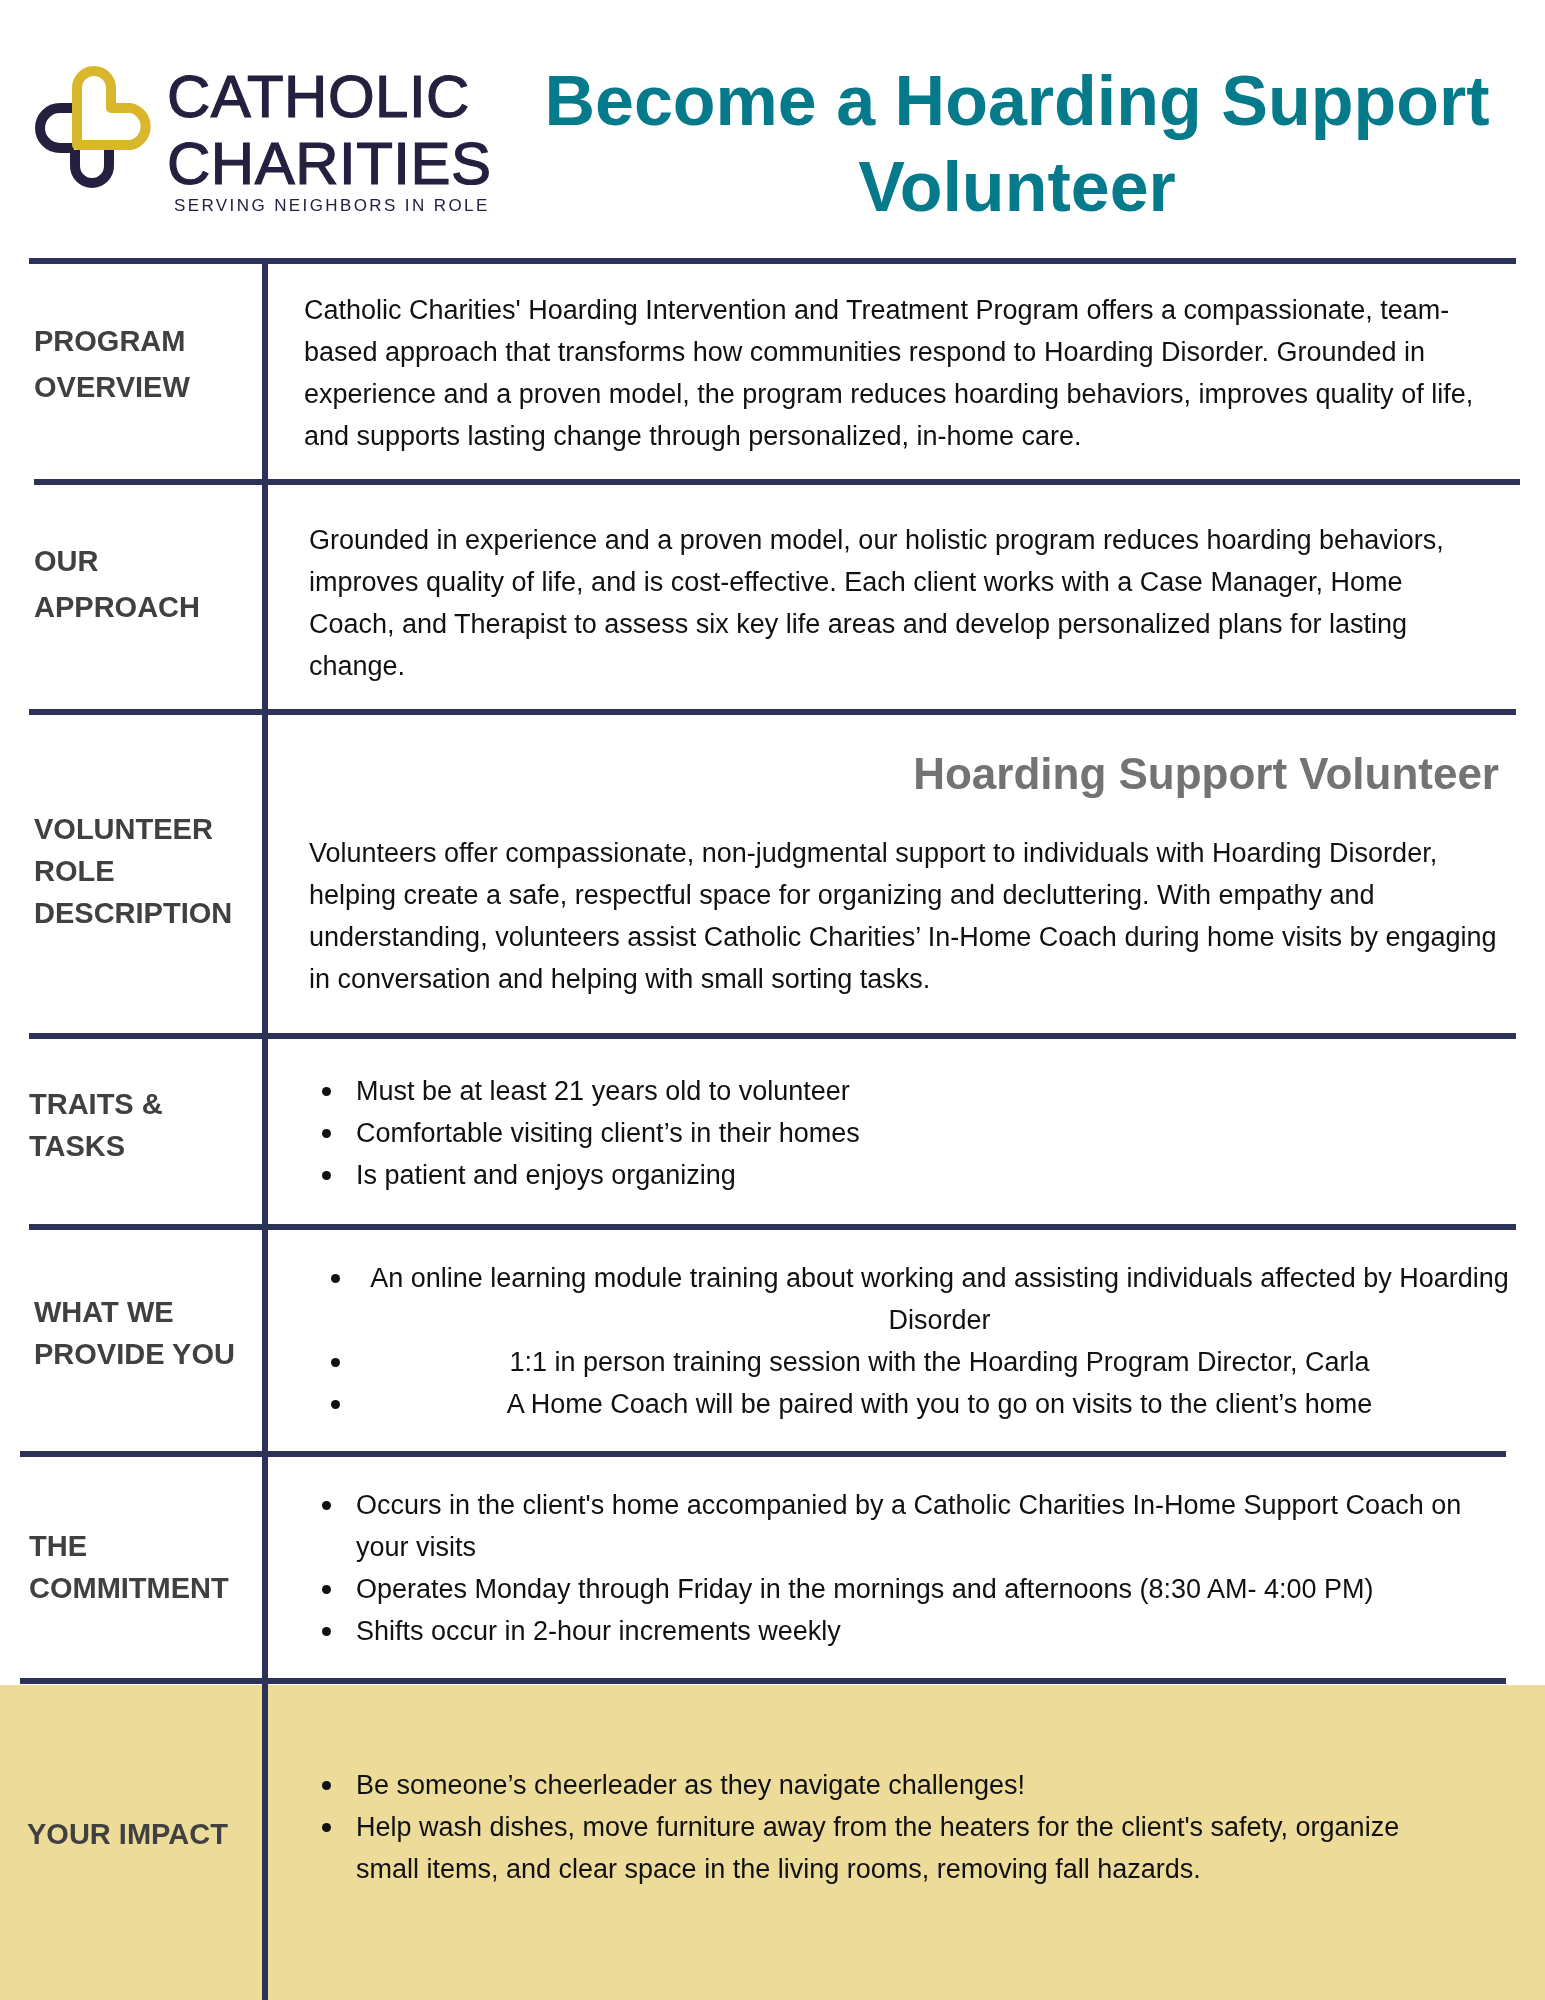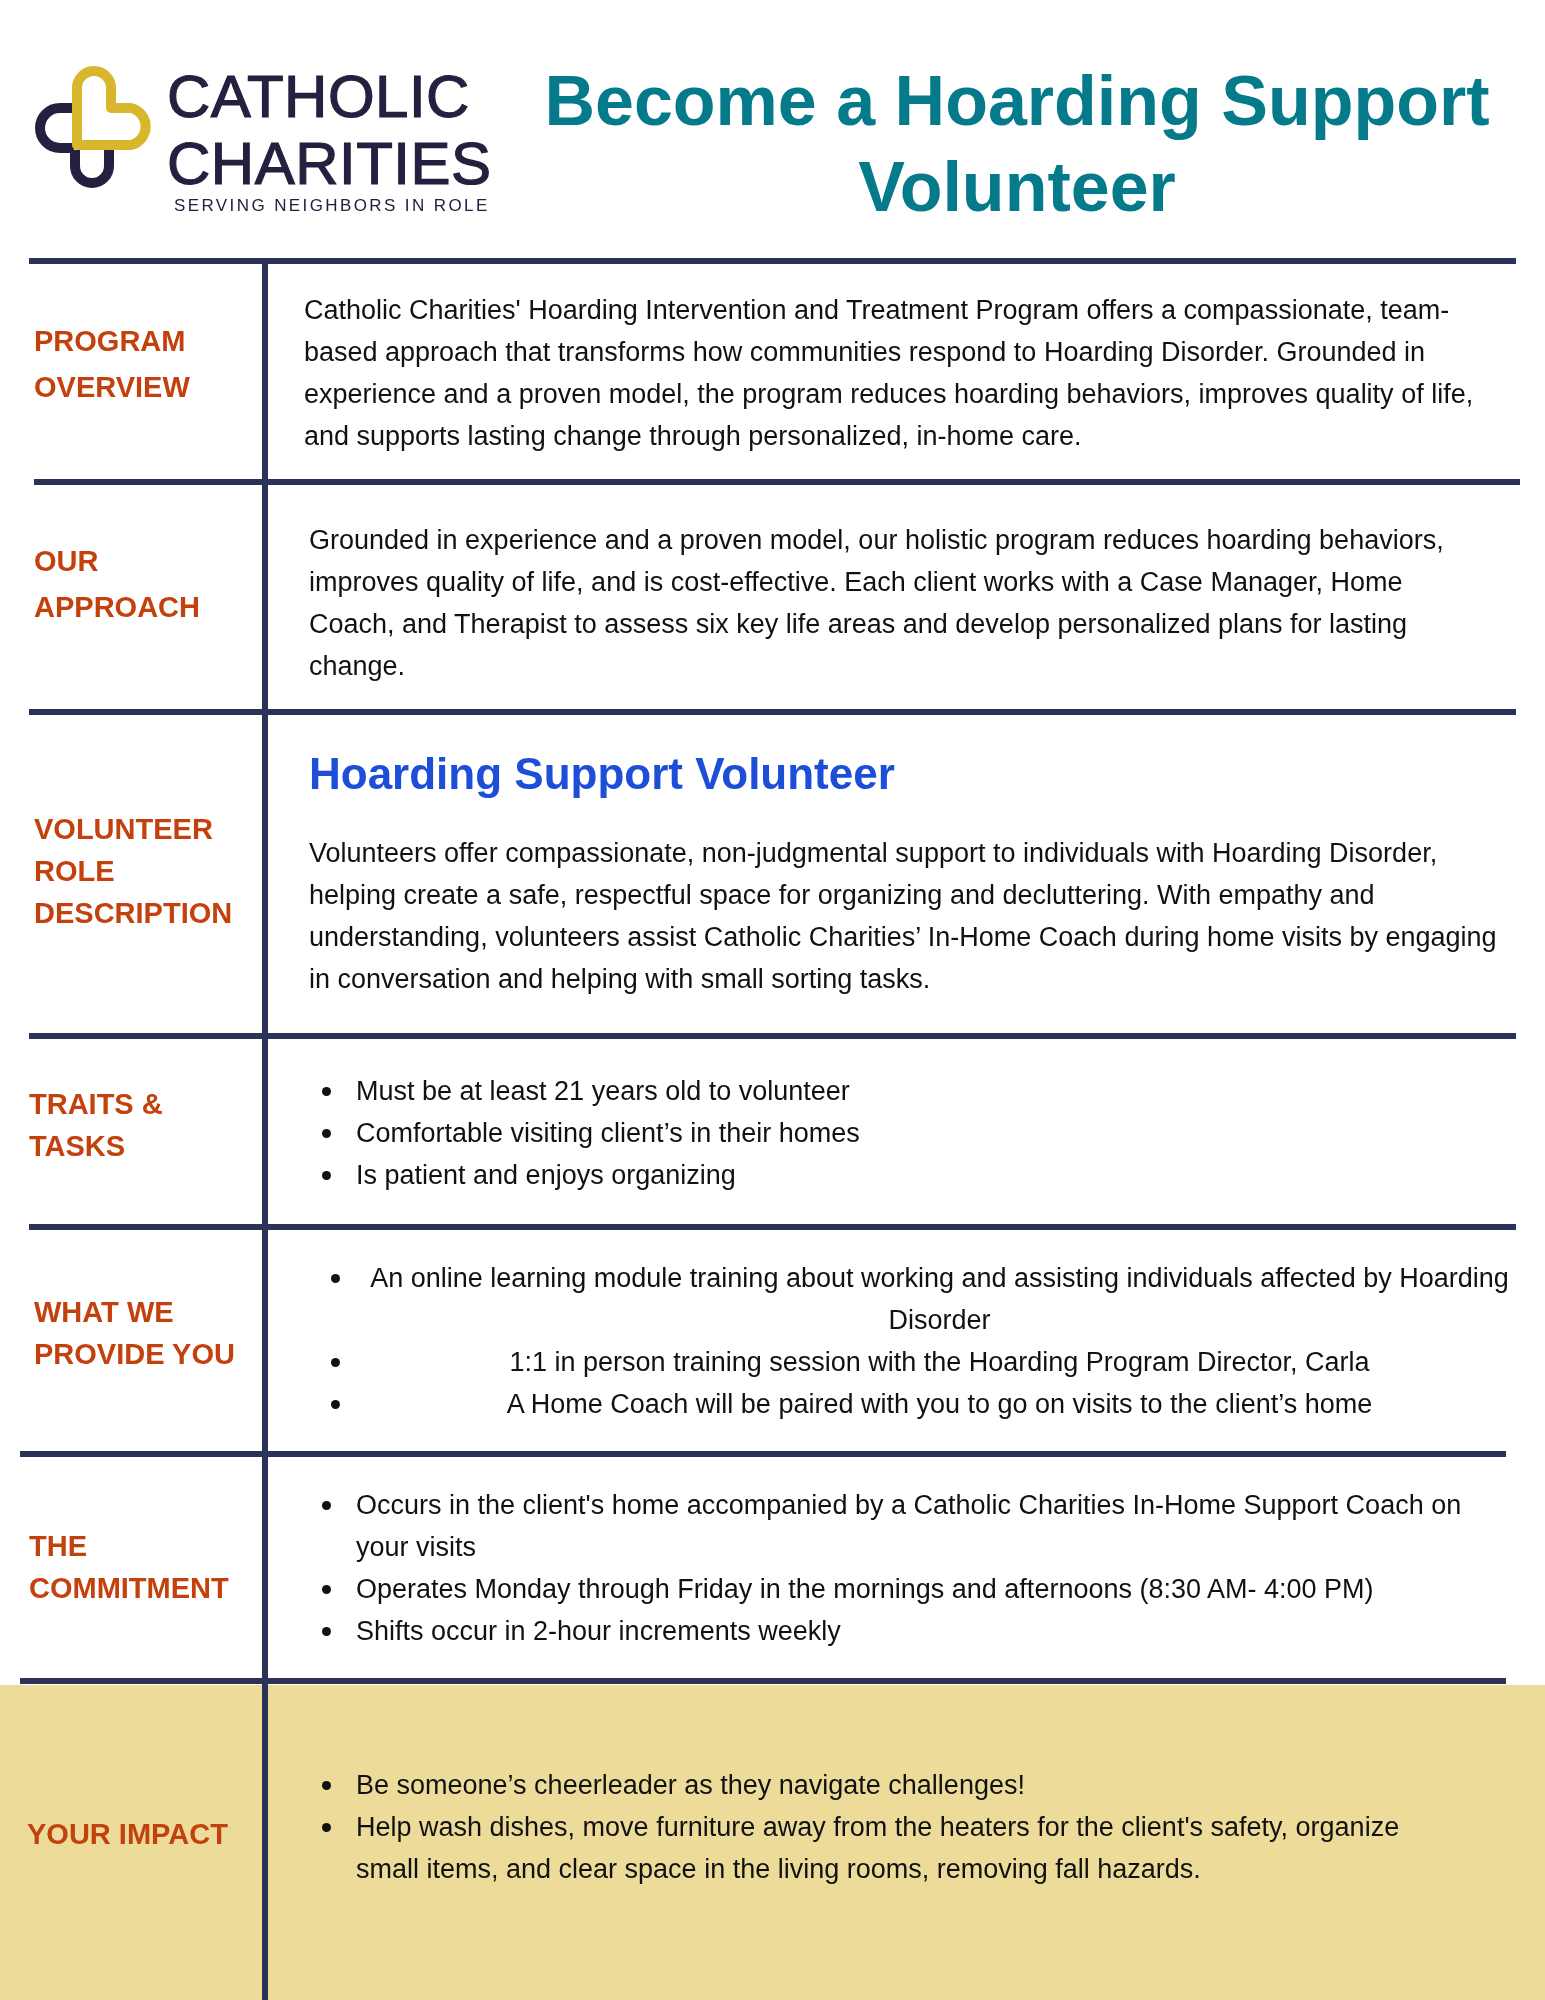--- a/index.html
+++ b/index.html
@@ -91,21 +91,21 @@
     }
 
     
     .row-label {
       position: absolute;
       left: 34px;
       font-family: "Liberation Sans", sans-serif;
       font-weight: 700;
       font-size: 29px;
       line-height: 46px;
-      color: #c2410c;
+      color: #404040;
       z-index: 2;
     }
     .row-body {
       position: absolute;
       font-size: 27px;
       line-height: 42px;
       color: #111111;
       z-index: 2;
     }
     .row-body p { margin: 0; }
@@ -123,22 +123,23 @@
       left: 12px; top: 17px;
       width: 9px; height: 9px;
       border-radius: 50%;
       background: #111111;
     }
     .sub-heading {
       font-family: "Liberation Sans", sans-serif;
       font-weight: 700;
       font-size: 44px;
       line-height: 56px;
-      color: #1d4ed8;
+      color: #737373;
       margin-bottom: 30px;
+      text-align: right;
     }
   </style>
 </head>
 <body>
 
 <div class="header">
   <div class="logo">
     <svg class="logo-mark" viewBox="0 0 136 136" width="136" height="136">
 
       <path d="M40 42 H26 A20 20 0 0 0 26 82 H40" fill="none" stroke="#23213f" stroke-width="10" stroke-linecap="butt"></path>

